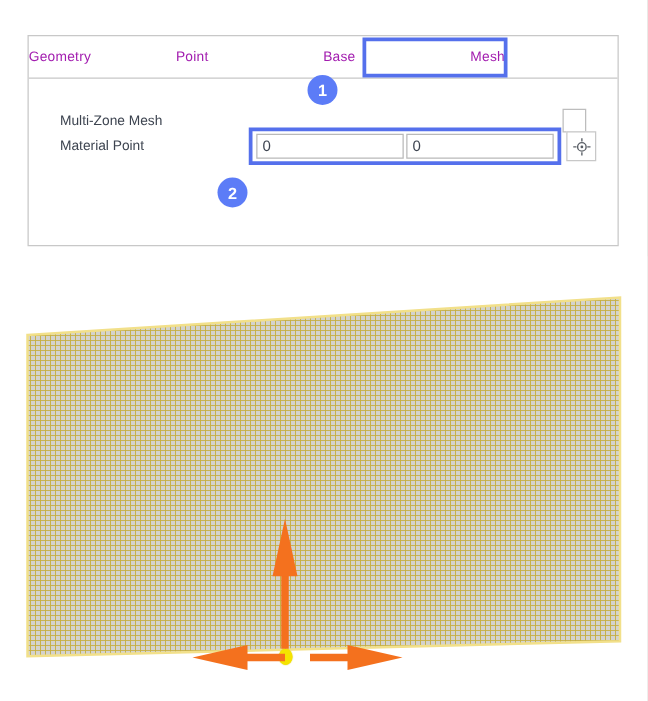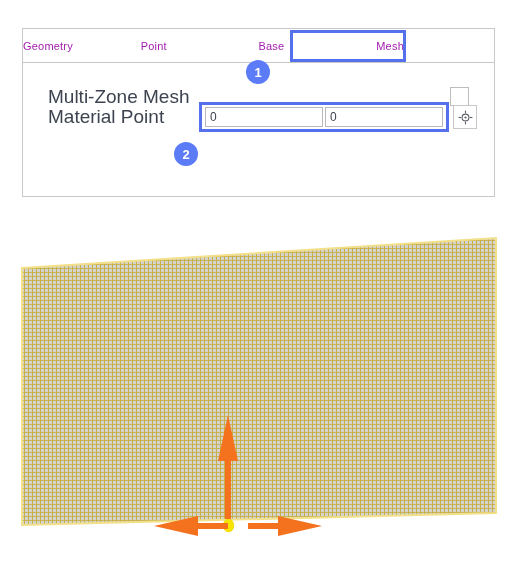--- a/index.html
+++ b/index.html
@@ -65,21 +65,21 @@
     height:26px;
     display:flex;
     align-items:center;
   }
   #row-multizone{ top:21px; }
   #row-material{  top:41px; }
 
   .row-label{
     position:absolute;
     left:25px;
-    font-size:19px;
+    font-size:11px;
     color:#3d4450;
     white-space:nowrap;
   }
 
   
   #multizone-checkbox{
     position:absolute;
     left:427px; top:3px;
     width:19px; height:19px;
     box-sizing:border-box;

